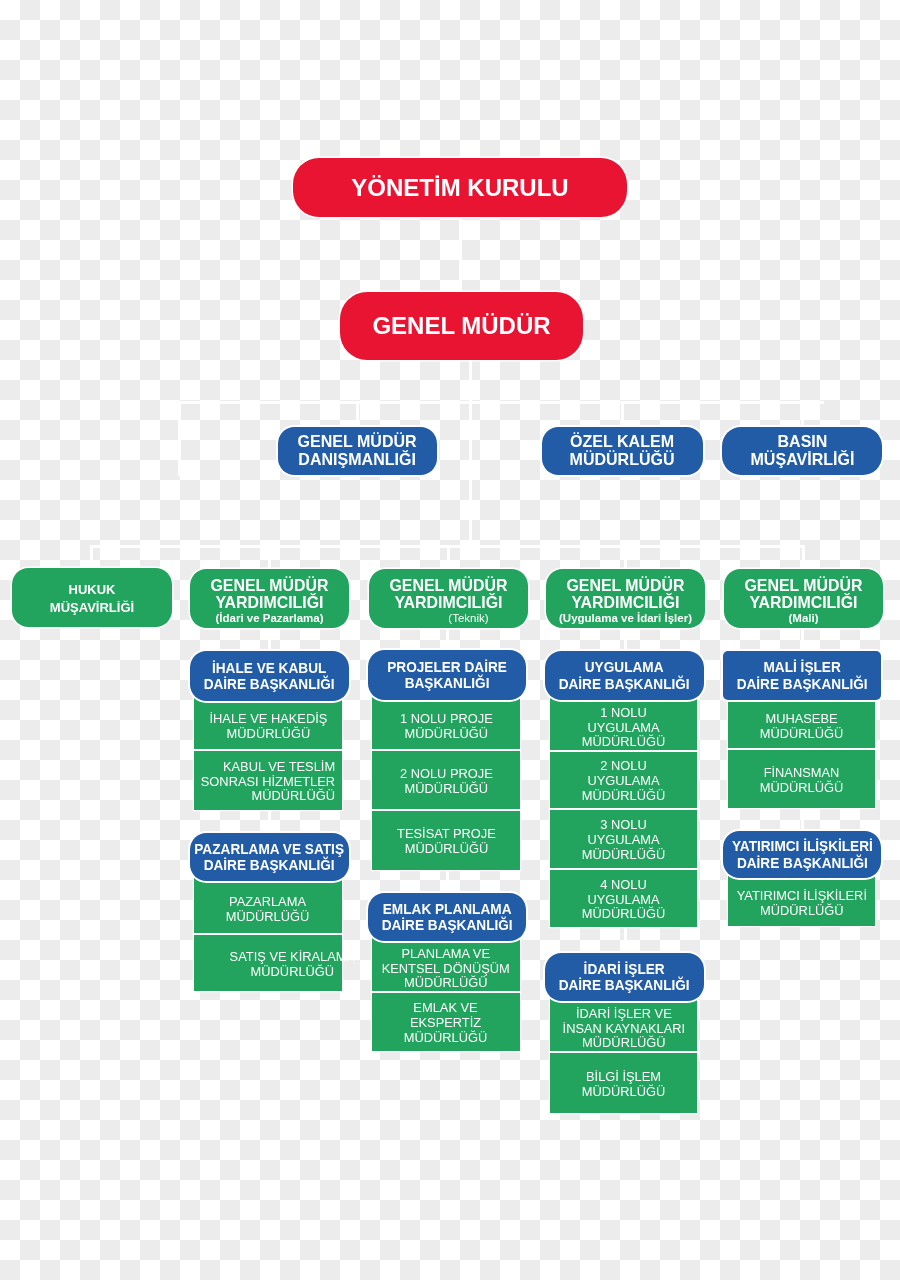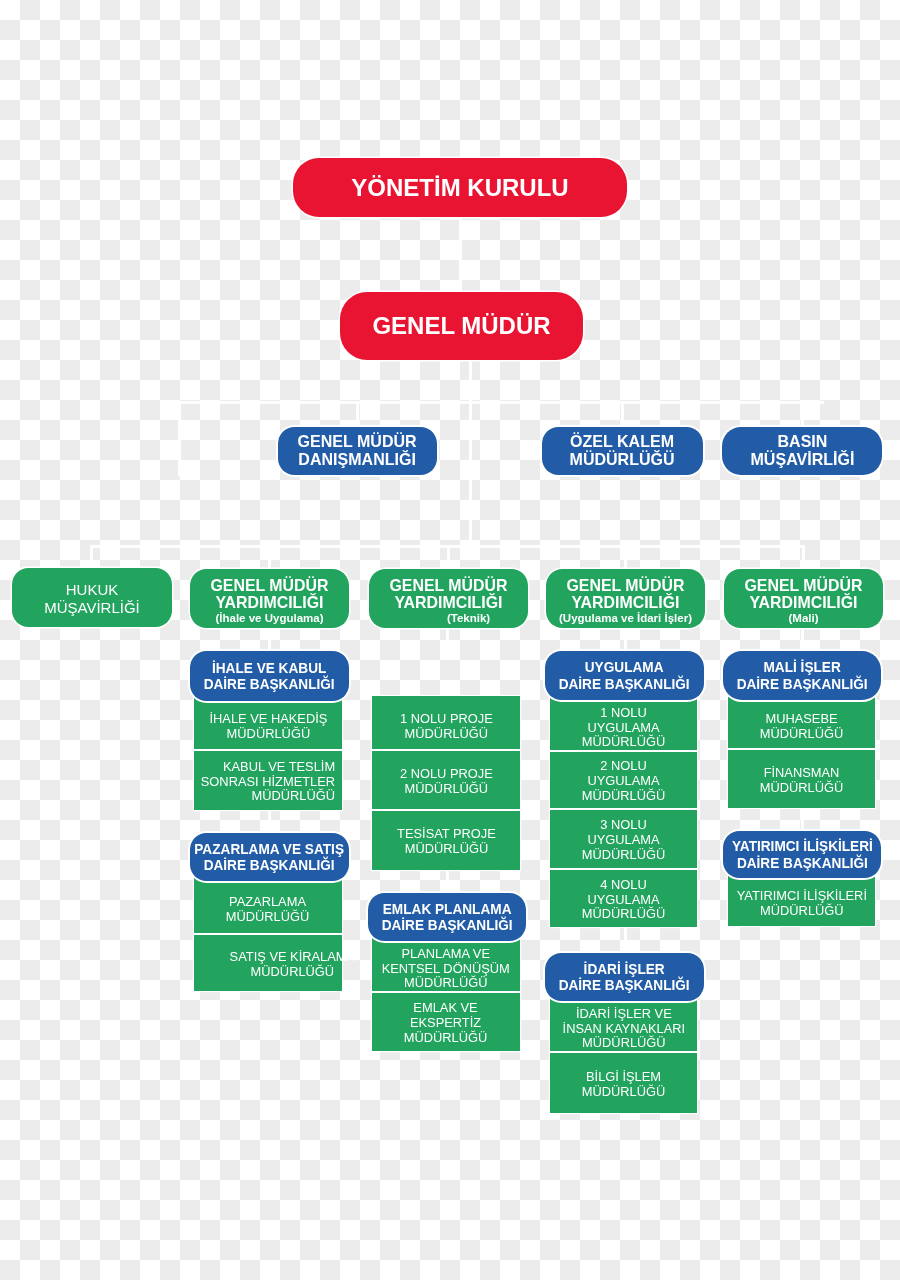--- a/index.html
+++ b/index.html
@@ -71,32 +71,32 @@
     </div>
     <div class="box blue pill" style="left: 542px; top: 427px; width: 161px; height: 48px; border-radius: 16.5px;">
       <span class="lbl" style="font-size: 16.2px; line-height: 17.9px; font-weight: 700; transform: scaleX(0.99);">ÖZEL KALEM
 MÜDÜRLÜĞÜ</span>
     </div>
     <div class="box blue pill" style="left: 722px; top: 427px; width: 160px; height: 48px; border-radius: 19px;">
       <span class="lbl" style="font-size: 16.2px; line-height: 17.9px; font-weight: 700; transform: scaleX(0.99);">BASIN
 MÜŞAVİRLİĞİ</span>
     </div>
     <div class="box green pill" style="left: 12px; top: 568px; width: 160px; height: 59px; border-radius: 16.5px;">
-      <span class="lbl" style="font-size: 15px; line-height: 17.6px; font-weight: 400; transform: scaleX(1);">HUKUK
+      <span class="lbl" style="font-size: 13px; line-height: 17.6px; font-weight: 700; transform: scaleX(1);">HUKUK
 MÜŞAVİRLİĞİ</span>
     </div>
     <div class="box green pill" style="left: 190px; top: 569px; width: 159px; height: 59px; border-radius: 16.5px; padding-top: 5px;">
       <span class="lbl" style="font-size: 15.9px; line-height: 17.6px; font-weight: 700; transform: scaleX(1);">GENEL MÜDÜR
 YARDIMCILIĞI</span>
-      <span class="lbl" style="font-size: 11.5px; line-height: 13.5px; font-weight: 700; transform: scaleX(1);">(İhale ve Uygulama)</span>
+      <span class="lbl" style="font-size: 11.5px; line-height: 13.5px; font-weight: 700; transform: scaleX(1);">(İdari ve Pazarlama)</span>
     </div>
     <div class="box green pill" style="left: 369px; top: 569px; width: 159px; height: 59px; border-radius: 16.5px; padding-top: 5px;">
       <span class="lbl" style="font-size: 15.9px; line-height: 17.6px; font-weight: 700; transform: scaleX(1);">GENEL MÜDÜR
 YARDIMCILIĞI</span>
-      <span class="lbl" style="font-size: 11.5px; line-height: 13.5px; font-weight: 700; transform: scaleX(1); margin-left: 40px;">(Teknik)</span>
+      <span class="lbl" style="font-size: 11.5px; line-height: 13.5px; font-weight: 400; transform: scaleX(1); margin-left: 40px;">(Teknik)</span>
     </div>
     <div class="box green pill" style="left: 546px; top: 569px; width: 159px; height: 59px; border-radius: 16.5px; padding-top: 5px;">
       <span class="lbl" style="font-size: 15.9px; line-height: 17.6px; font-weight: 700; transform: scaleX(1);">GENEL MÜDÜR
 YARDIMCILIĞI</span>
       <span class="lbl" style="font-size: 11.5px; line-height: 13.5px; font-weight: 700; transform: scaleX(1);">(Uygulama ve İdari İşler)</span>
     </div>
     <div class="box green pill" style="left: 724px; top: 569px; width: 159px; height: 59px; border-radius: 16.5px; padding-top: 5px;">
       <span class="lbl" style="font-size: 15.9px; line-height: 17.6px; font-weight: 700; transform: scaleX(1);">GENEL MÜDÜR
 YARDIMCILIĞI</span>
       <span class="lbl" style="font-size: 11.5px; line-height: 13.5px; font-weight: 700; transform: scaleX(1);">(Mali)</span>
@@ -119,20 +119,24 @@
 DAİRE BAŞKANLIĞI</span>
     </div>
     <div class="box green" style="left: 194px; top: 878px; width: 148px; height: 55px; padding-top: 9px;">
       <span class="lbl" style="font-size: 13.4px; line-height: 14.9px; font-weight: 400; transform: scaleX(0.96);">PAZARLAMA
 MÜDÜRLÜĞÜ</span>
     </div>
     <div class="box green" style="left: 194px; top: 935px; width: 148px; height: 56px; padding-left: 48px;">
       <span class="lbl" style="font-size: 13.4px; line-height: 14.9px; font-weight: 400; transform: scaleX(0.96);">SATIŞ VE KİRALAMA
 MÜDÜRLÜĞÜ</span>
     </div>
+    <div class="box blue pill" style="left: 368px; top: 650px; width: 158px; height: 50px; border-radius: 16.5px;">
+      <span class="lbl" style="font-size: 14.6px; line-height: 16.5px; font-weight: 700; transform: scaleX(0.934);">PROJELER DAİRE
+BAŞKANLIĞI</span>
+    </div>
     <div class="box green" style="left: 372px; top: 696px; width: 148px; height: 53px; padding-top: 9px;">
       <span class="lbl" style="font-size: 13.4px; line-height: 14.9px; font-weight: 400; transform: scaleX(0.96);">1 NOLU PROJE
 MÜDÜRLÜĞÜ</span>
     </div>
     <div class="box green" style="left: 372px; top: 751px; width: 148px; height: 58px;">
       <span class="lbl" style="font-size: 13.4px; line-height: 14.9px; font-weight: 400; transform: scaleX(0.96);">2 NOLU PROJE
 MÜDÜRLÜĞÜ</span>
     </div>
     <div class="box green" style="left: 372px; top: 811px; width: 148px; height: 59px;">
       <span class="lbl" style="font-size: 13.4px; line-height: 14.9px; font-weight: 400; transform: scaleX(0.96);">TESİSAT PROJE
@@ -182,21 +186,21 @@
     </div>
     <div class="box green" style="left: 550px; top: 998px; width: 147px; height: 53px; padding-top: 9px;">
       <span class="lbl" style="font-size: 13.4px; line-height: 14.9px; font-weight: 400; transform: scaleX(0.96);">İDARİ İŞLER VE
 İNSAN KAYNAKLARI
 MÜDÜRLÜĞÜ</span>
     </div>
     <div class="box green" style="left: 550px; top: 1053px; width: 147px; height: 60px;">
       <span class="lbl" style="font-size: 13.4px; line-height: 14.9px; font-weight: 400; transform: scaleX(0.96);">BİLGİ İŞLEM
 MÜDÜRLÜĞÜ</span>
     </div>
-    <div class="box blue pill" style="left: 723px; top: 651px; width: 158px; height: 49px; border-radius: 19px;">
+    <div class="box blue pill" style="left: 723px; top: 651px; width: 158px; height: 49px; border-radius: 5px;">
       <span class="lbl" style="font-size: 14.6px; line-height: 16.5px; font-weight: 700; transform: scaleX(0.934);">MALİ İŞLER
 DAİRE BAŞKANLIĞI</span>
     </div>
     <div class="box green" style="left: 728px; top: 697px; width: 147px; height: 51px; padding-top: 9px; justify-content: center;">
       <span class="lbl" style="font-size: 13.4px; line-height: 14.9px; font-weight: 400; transform: scaleX(0.96);">MUHASEBE
 MÜDÜRLÜĞÜ</span>
     </div>
     <div class="box green" style="left: 728px; top: 750px; width: 147px; height: 58px;">
       <span class="lbl" style="font-size: 13.4px; line-height: 14.9px; font-weight: 400; transform: scaleX(0.96);">FİNANSMAN
 MÜDÜRLÜĞÜ</span>

